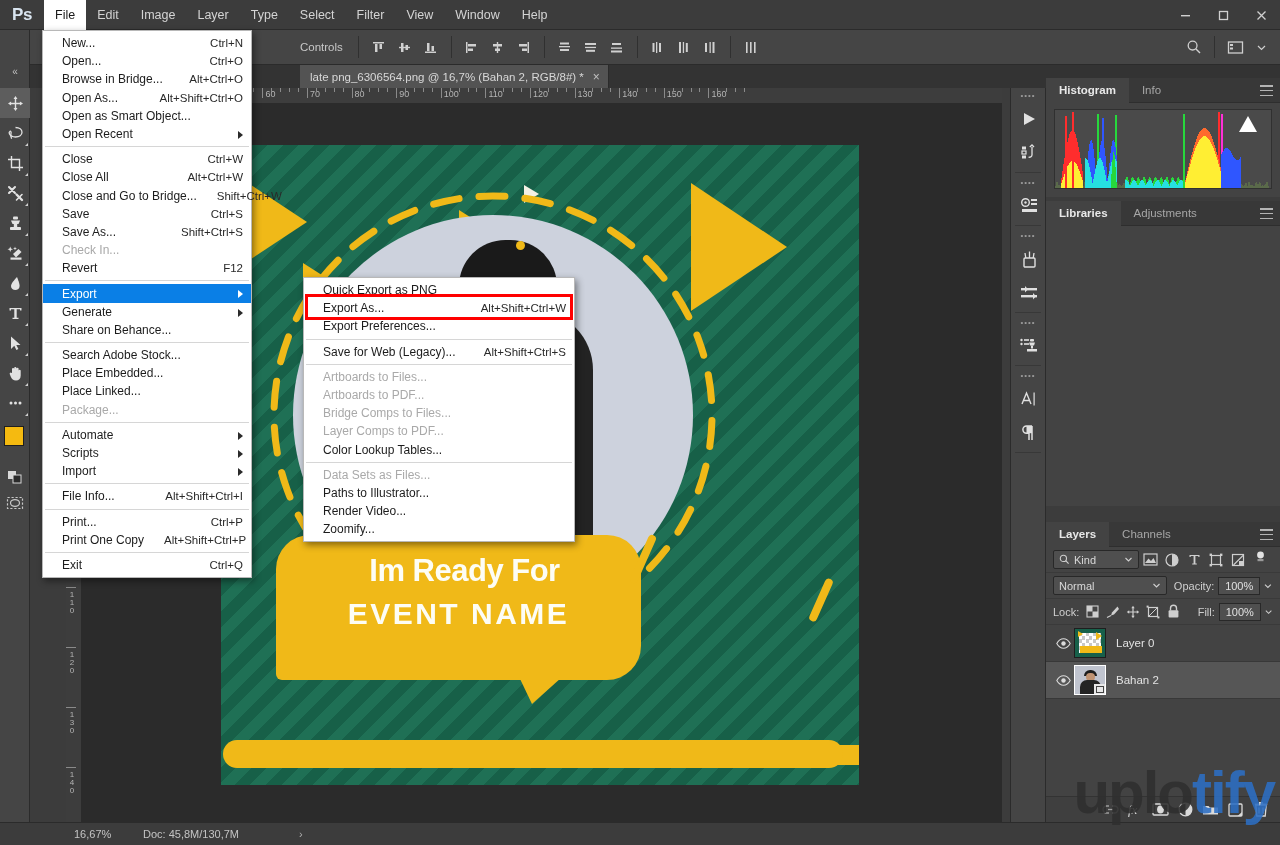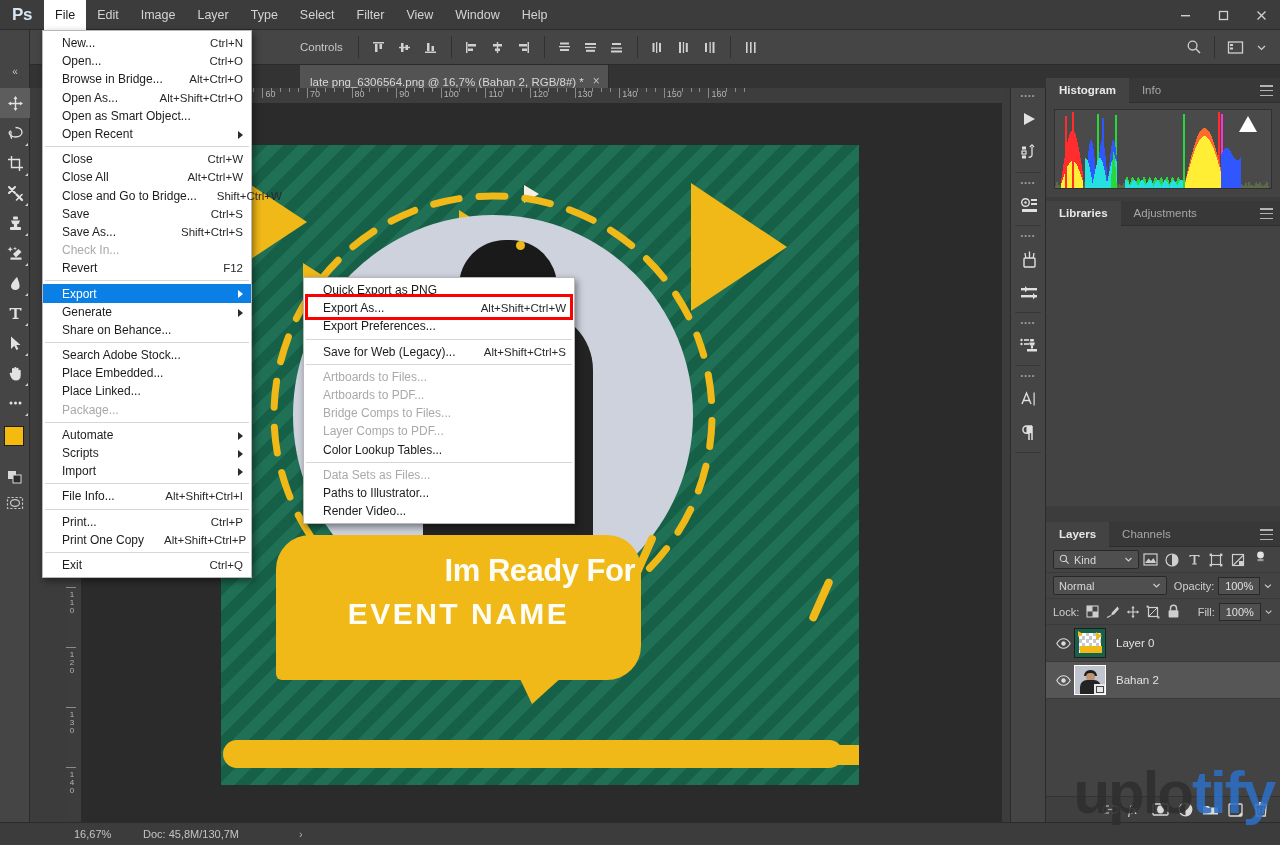--- a/index.html
+++ b/index.html
@@ -48,21 +48,21 @@
   }
   .ob-right { position: absolute; right: 6px; display: flex; align-items: center; }
 
   
   .tabbar {
     position: absolute; top: 65px; left: 0; width: 1280px; height: 23px;
     background: #333333;
   }
   .doctab {
     position: absolute; left: 300px; top: 0; height: 23px;
-    background: #535353; display: flex; align-items: flex-end;
+    background: #535353; display: flex; align-items: center;
     padding: 0 8px 0 10px; color: #d8d8d8; font-size: 11.5px;
     border-right: 1px solid #2b2b2b; white-space: nowrap;
   }
   .tab-close { margin-left: 9px; font-size: 12px; color: #c0c0c0; }
 
   
   .toolbar {
     position: absolute; top: 30px; left: 0; width: 30px; height: 815px;
     background: #454545; border-right: 1px solid #2b2b2b;
     padding-top: 58px;
@@ -148,22 +148,22 @@
   .tri { position: absolute; width: 0; height: 0; }
   .yellowbubble {
     position: absolute; left: 55px; top: 390px; width: 365px; height: 145px;
     background: #f0b918; border-radius: 34px 34px 34px 6px;
   }
   .bub-tail {
     position: absolute; left: 290px; top: 515px; width: 70px; height: 44px;
     background: #f0b918; clip-path: polygon(0 0, 100% 0, 30% 100%);
   }
   .headline {
-    position: absolute; left: 49px; top: 408px; width: 365px;
-    text-align: right; color: #fdfdf5; font-size: 31px; font-weight: bold;
+    position: absolute; left: 61px; top: 408px; width: 365px;
+    text-align: center; color: #fdfdf5; font-size: 31px; font-weight: bold;
     font-family: "Liberation Sans", sans-serif; letter-spacing: -0.5px;
   }
   .subline {
     position: absolute; left: 55px; top: 452px; width: 365px;
     text-align: center; color: #fdfdf5; font-size: 30px; font-weight: bold;
     letter-spacing: 2.5px; font-family: "Liberation Sans", sans-serif;
   }
   .bottombar {
     position: absolute; left: 2px; top: 595px; width: 620px; height: 28px;
     background: #f0b918; border-radius: 14px;
@@ -1773,16 +1773,19 @@
       <div class="msep"></div>
       <div class="mrow disabled">
         <span class="mlabel">Data Sets as Files...</span>
       </div>
       <div class="mrow">
         <span class="mlabel">Paths to Illustrator...</span>
       </div>
       <div class="mrow">
         <span class="mlabel">Render Video...</span>
       </div>
+      <div class="mrow">
+        <span class="mlabel">Zoomify...</span>
+      </div>
     </div>
   <div class="redbox"></div>
 
 </div>
 
 </body></html>

